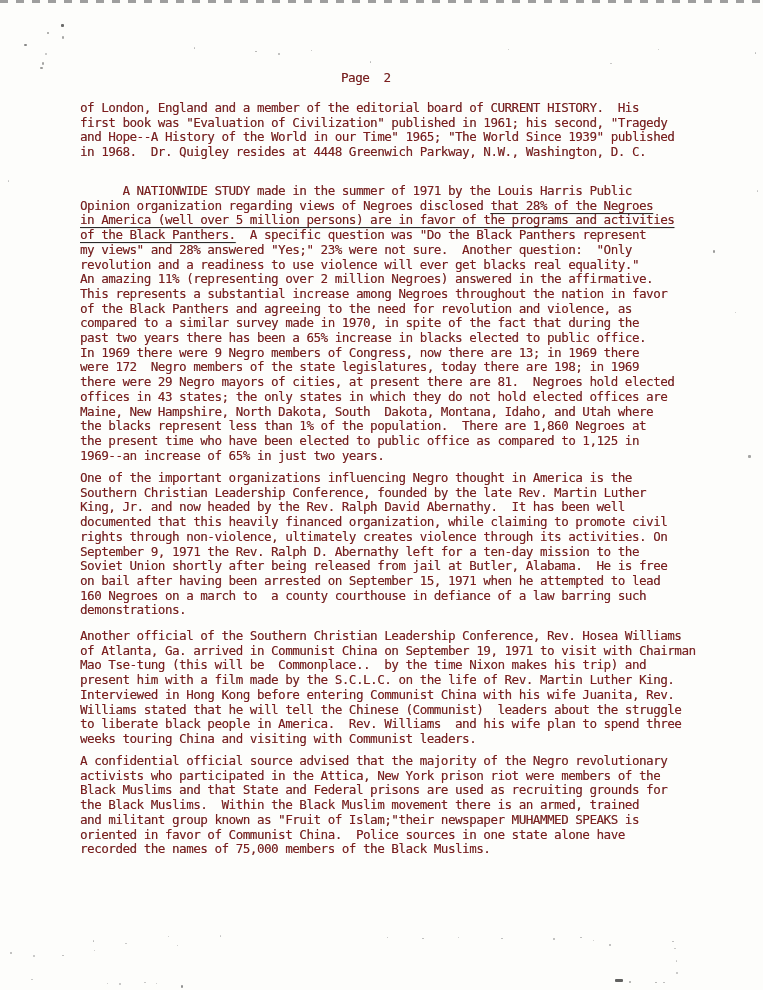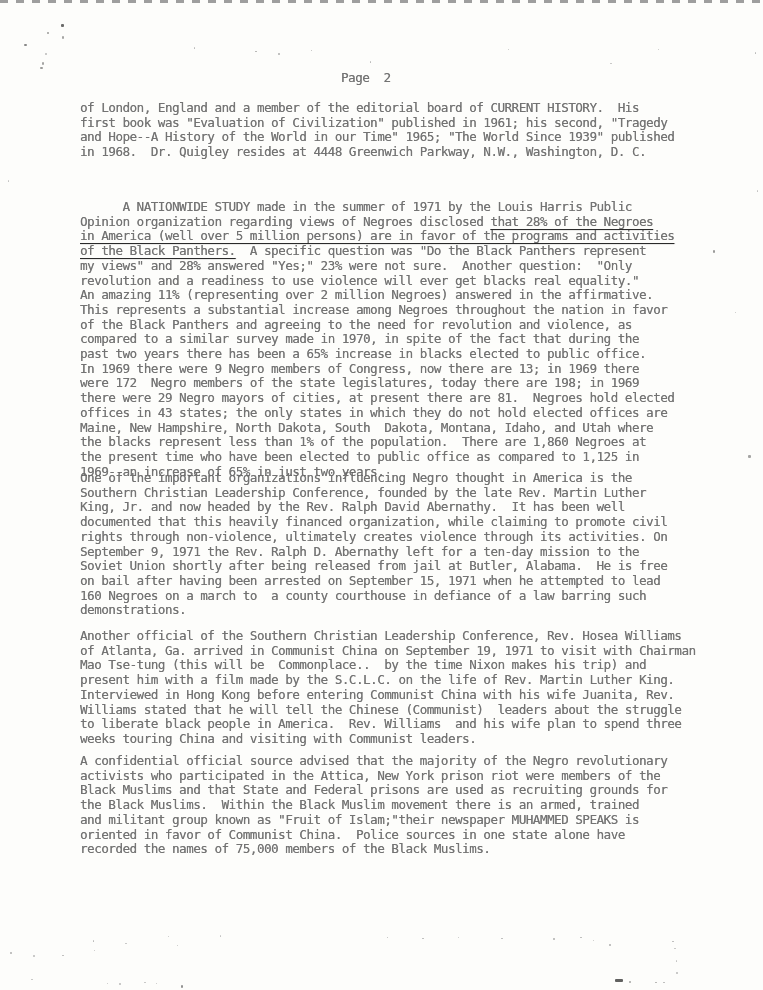--- a/index.html
+++ b/index.html
@@ -14,26 +14,26 @@
     position:absolute;top:0;left:0;width:763px;height:3px;
     background:repeating-linear-gradient(90deg,#9e9e9e 0 8px,transparent 8px 16px);
   }
   .tw{
     position:absolute;
     left:80px;
     white-space:pre;
     font-size:12.5px;
     letter-spacing:-0.45px;
     line-height:14.7px;
-    color:#737373;
+    color:#7f1d1d;
     text-shadow:0.2px 0.2px 0.6px rgba(25,25,25,0.45);
   }
   .page-header{top:71px;left:341px;}
   .p1{top:101px;}
-  .p2{top:200px;}
+  .p2{top:184px;}
   .p3{top:471px;}
   .p4{top:629px;}
   .p5{top:754px;}
   .underlined{
     text-decoration:underline;
     text-decoration-thickness:1.3px;
     text-underline-offset:2.5px;
     text-decoration-color:#2a2a2a;
   }
   .speck{position:absolute;background:#3a3a3a;border-radius:1px;}

